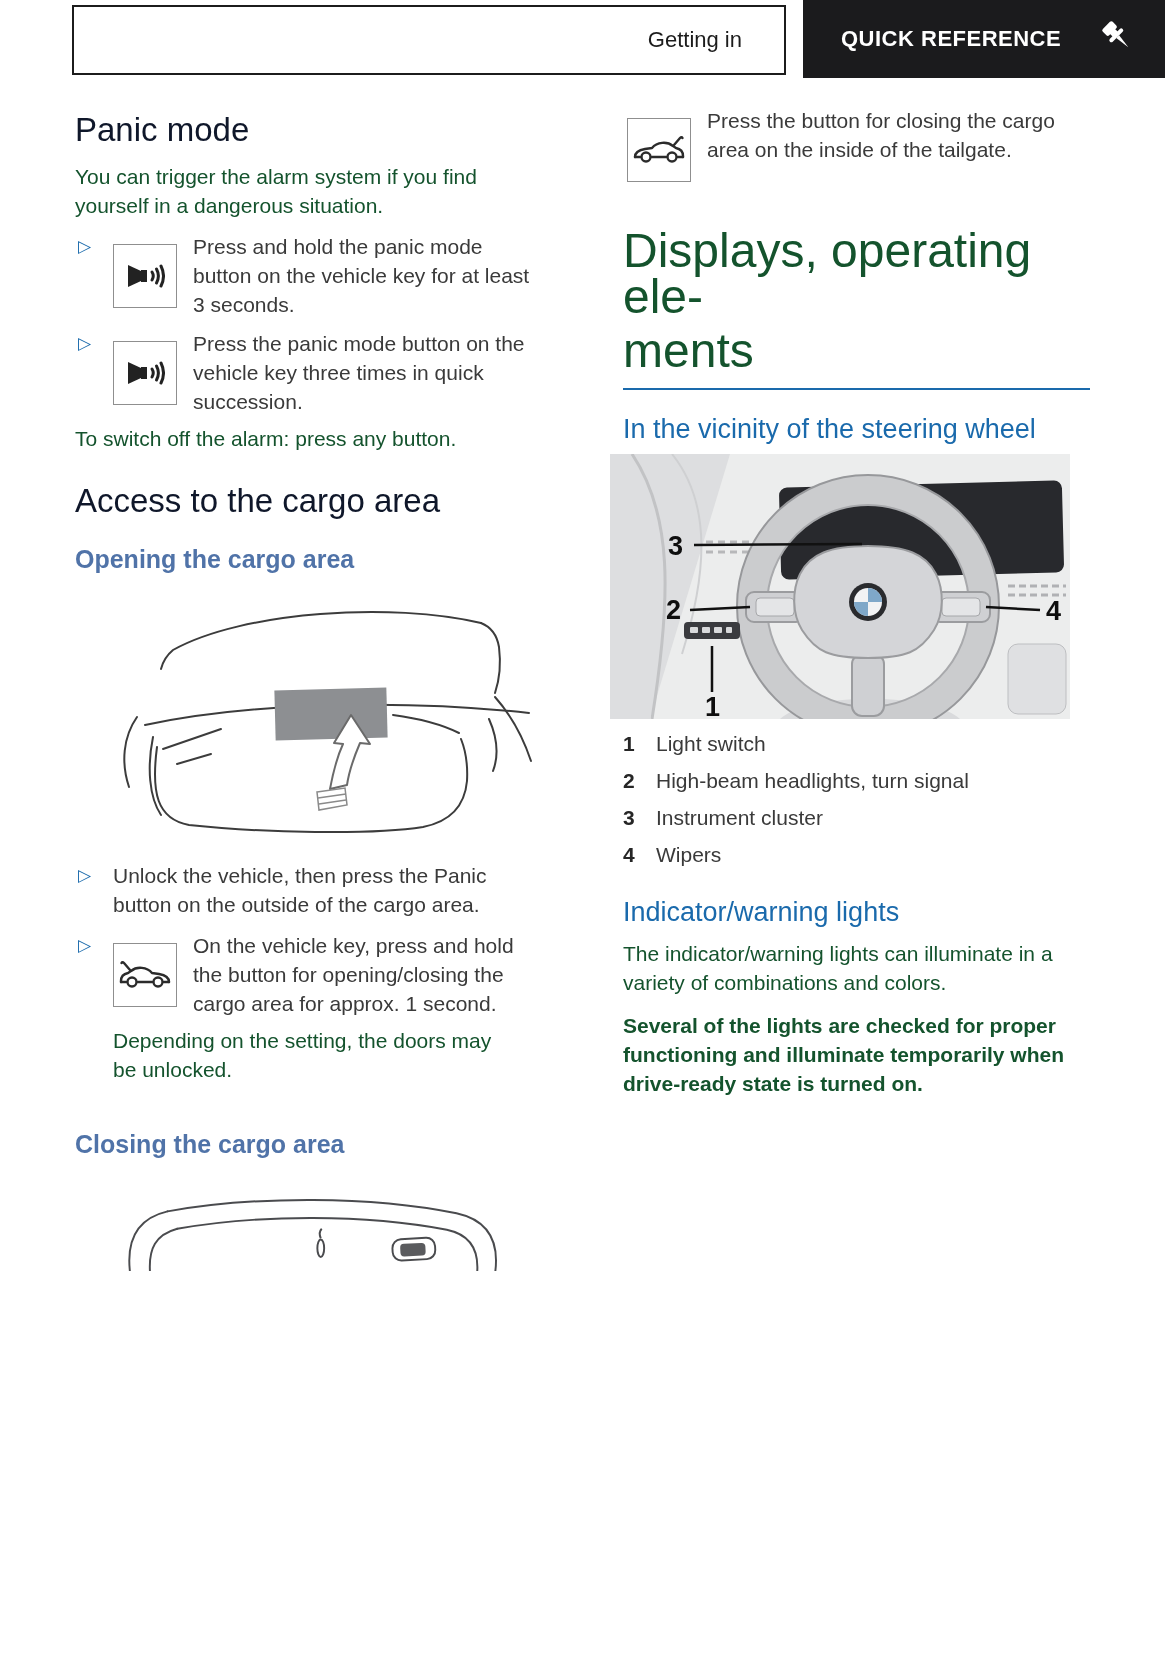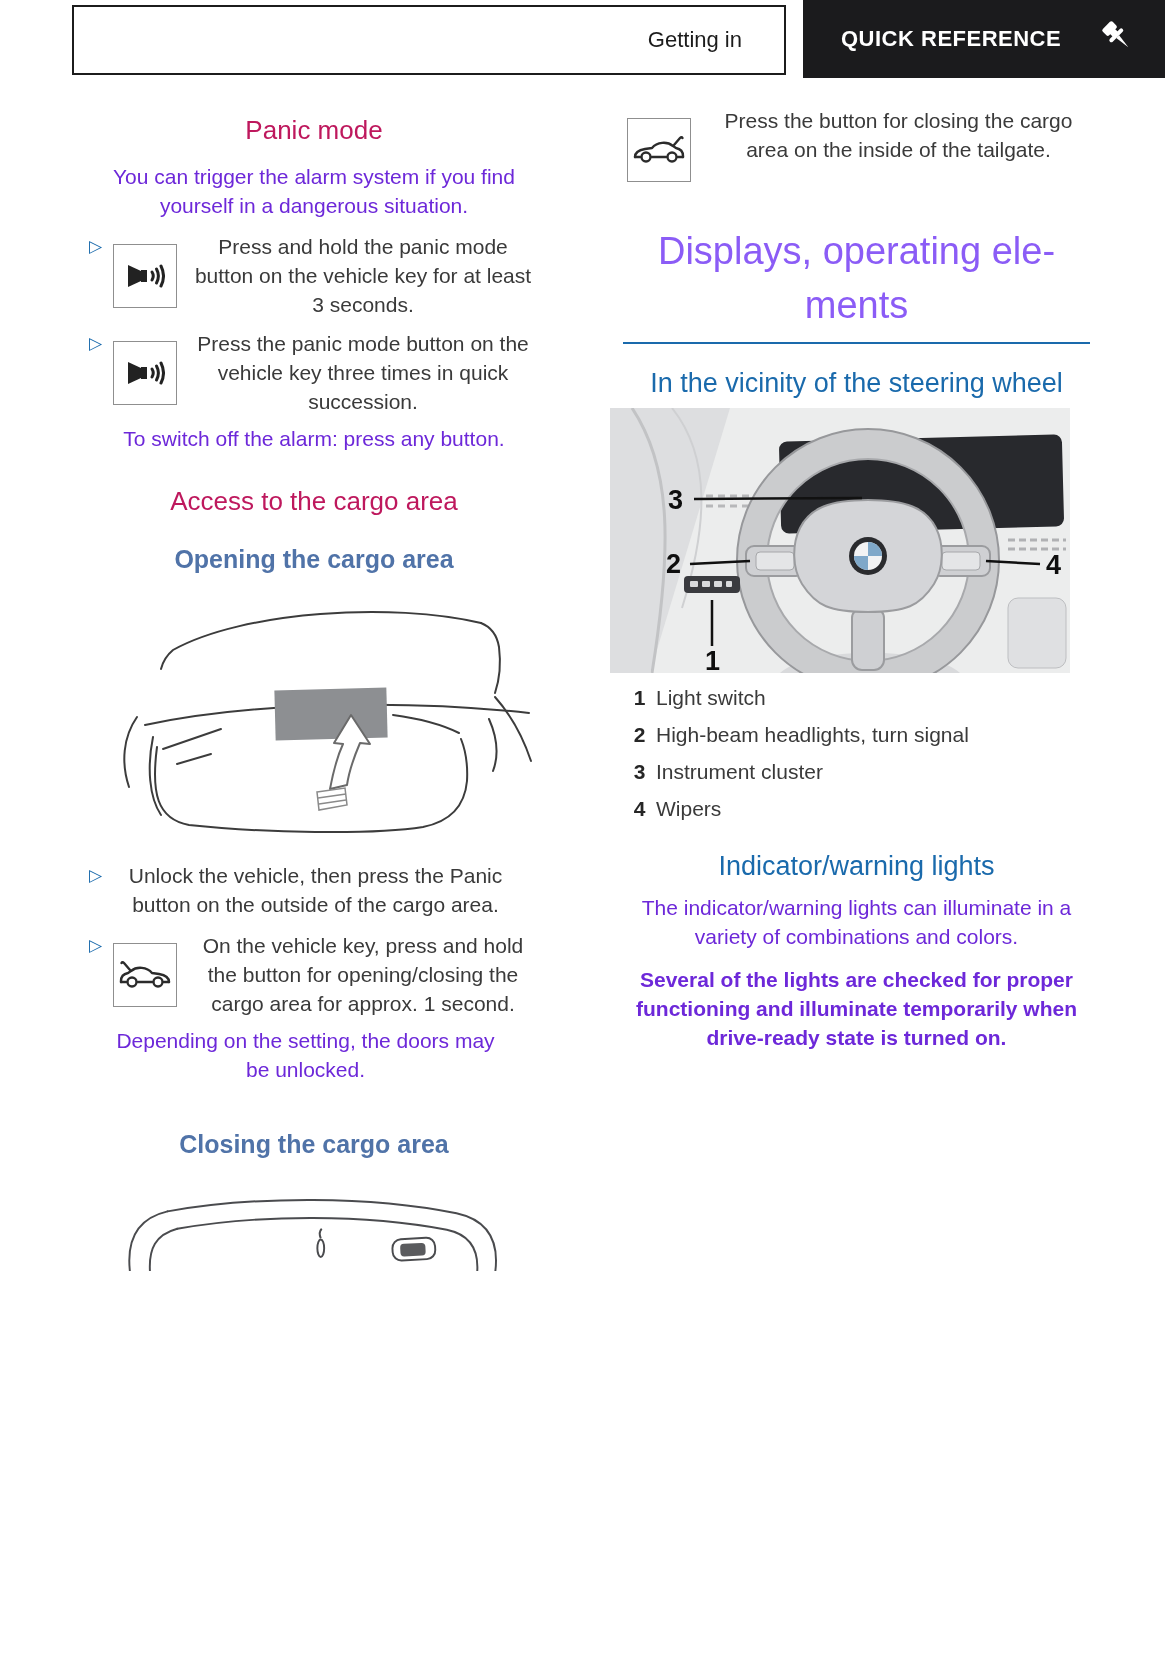--- a/index.html
+++ b/index.html
@@ -1,38 +1,38 @@
 <!DOCTYPE html>
 <html><head>
 <meta charset="utf-8">
 <style>
   html,body{margin:0;padding:0;background:#ffffff;}
   .page{
     position:relative;width:1165px;height:1271px;background:#fff;overflow:hidden;
-    font-family:"Liberation Sans", sans-serif;color:#3a3a3a;text-align:center;
+    font-family:"Liberation Sans", sans-serif;color:#3a3a3a;
   }
   
   .hdr-box{
     position:absolute;left:72px;top:5px;width:714px;height:70px;box-sizing:border-box;
     border:2px solid #1c1c1c;display:flex;align-items:center;justify-content:flex-end;
     padding-right:42px;font-size:22px;color:#1c1c1c;background:#fff;
   }
   .hdr-tab{
     position:absolute;left:803px;top:0;width:362px;height:78px;background:#1b1b1d;
     display:flex;align-items:center;box-sizing:border-box;padding-left:38px;
     color:#fff;font-size:22px;font-weight:700;letter-spacing:.5px;gap:40px;
   }
   
   .col-left{position:absolute;left:75px;top:100px;width:478px;}
   .col-right{position:absolute;left:623px;top:100px;width:467px;}
-  .h-section{font-size:26px;line-height:40px;font-weight:400;color:#be185d;margin:0;}
-  .h-main{font-size:38px;line-height:46px;font-weight:400;color:#8b5cf6;margin:0;}
+  .h-section{font-size:33px;line-height:40px;font-weight:400;color:#0f172a;margin:0;}
+  .h-main{font-size:48px;line-height:46px;font-weight:400;color:#14532d;margin:0;}
   .h-mid{font-size:27px;line-height:34px;font-weight:400;color:#1a6aac;margin:0;white-space:nowrap;}
   .h-sub{font-size:25px;line-height:32px;font-weight:700;color:#5073a8;margin:0;}
-  p.body{font-size:21px;line-height:29px;margin:0;color:#6d28d9;}
+  p.body{font-size:21px;line-height:29px;margin:0;color:#14532d;}
   .rule{height:0;border-top:2px solid #1a6aac;margin-top:14px;}
   
   .bullet{display:flex;align-items:flex-start;padding-left:3px;}
   .tri{flex:0 0 35px;font-size:17px;line-height:29px;color:#1a6aac;}
   .iconbox{
     flex:0 0 64px;width:64px;height:64px;box-sizing:border-box;border:1px solid #8f8f8f;
     display:flex;align-items:center;justify-content:center;margin-right:16px;margin-top:12px;background:#fff;
   }
   .btext{font-size:21px;line-height:29px;color:#3a3a3a;}
   .btext.narrow{max-width:340px;}

